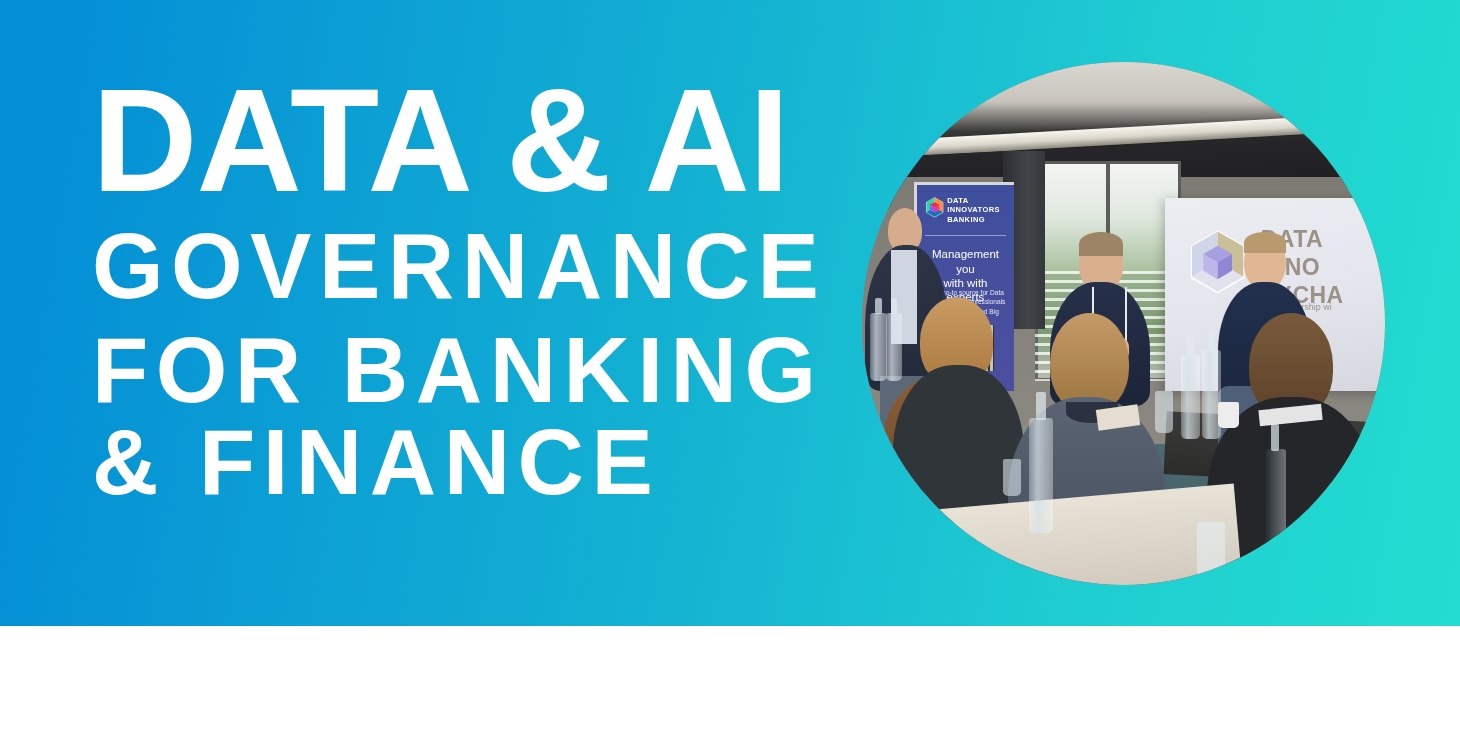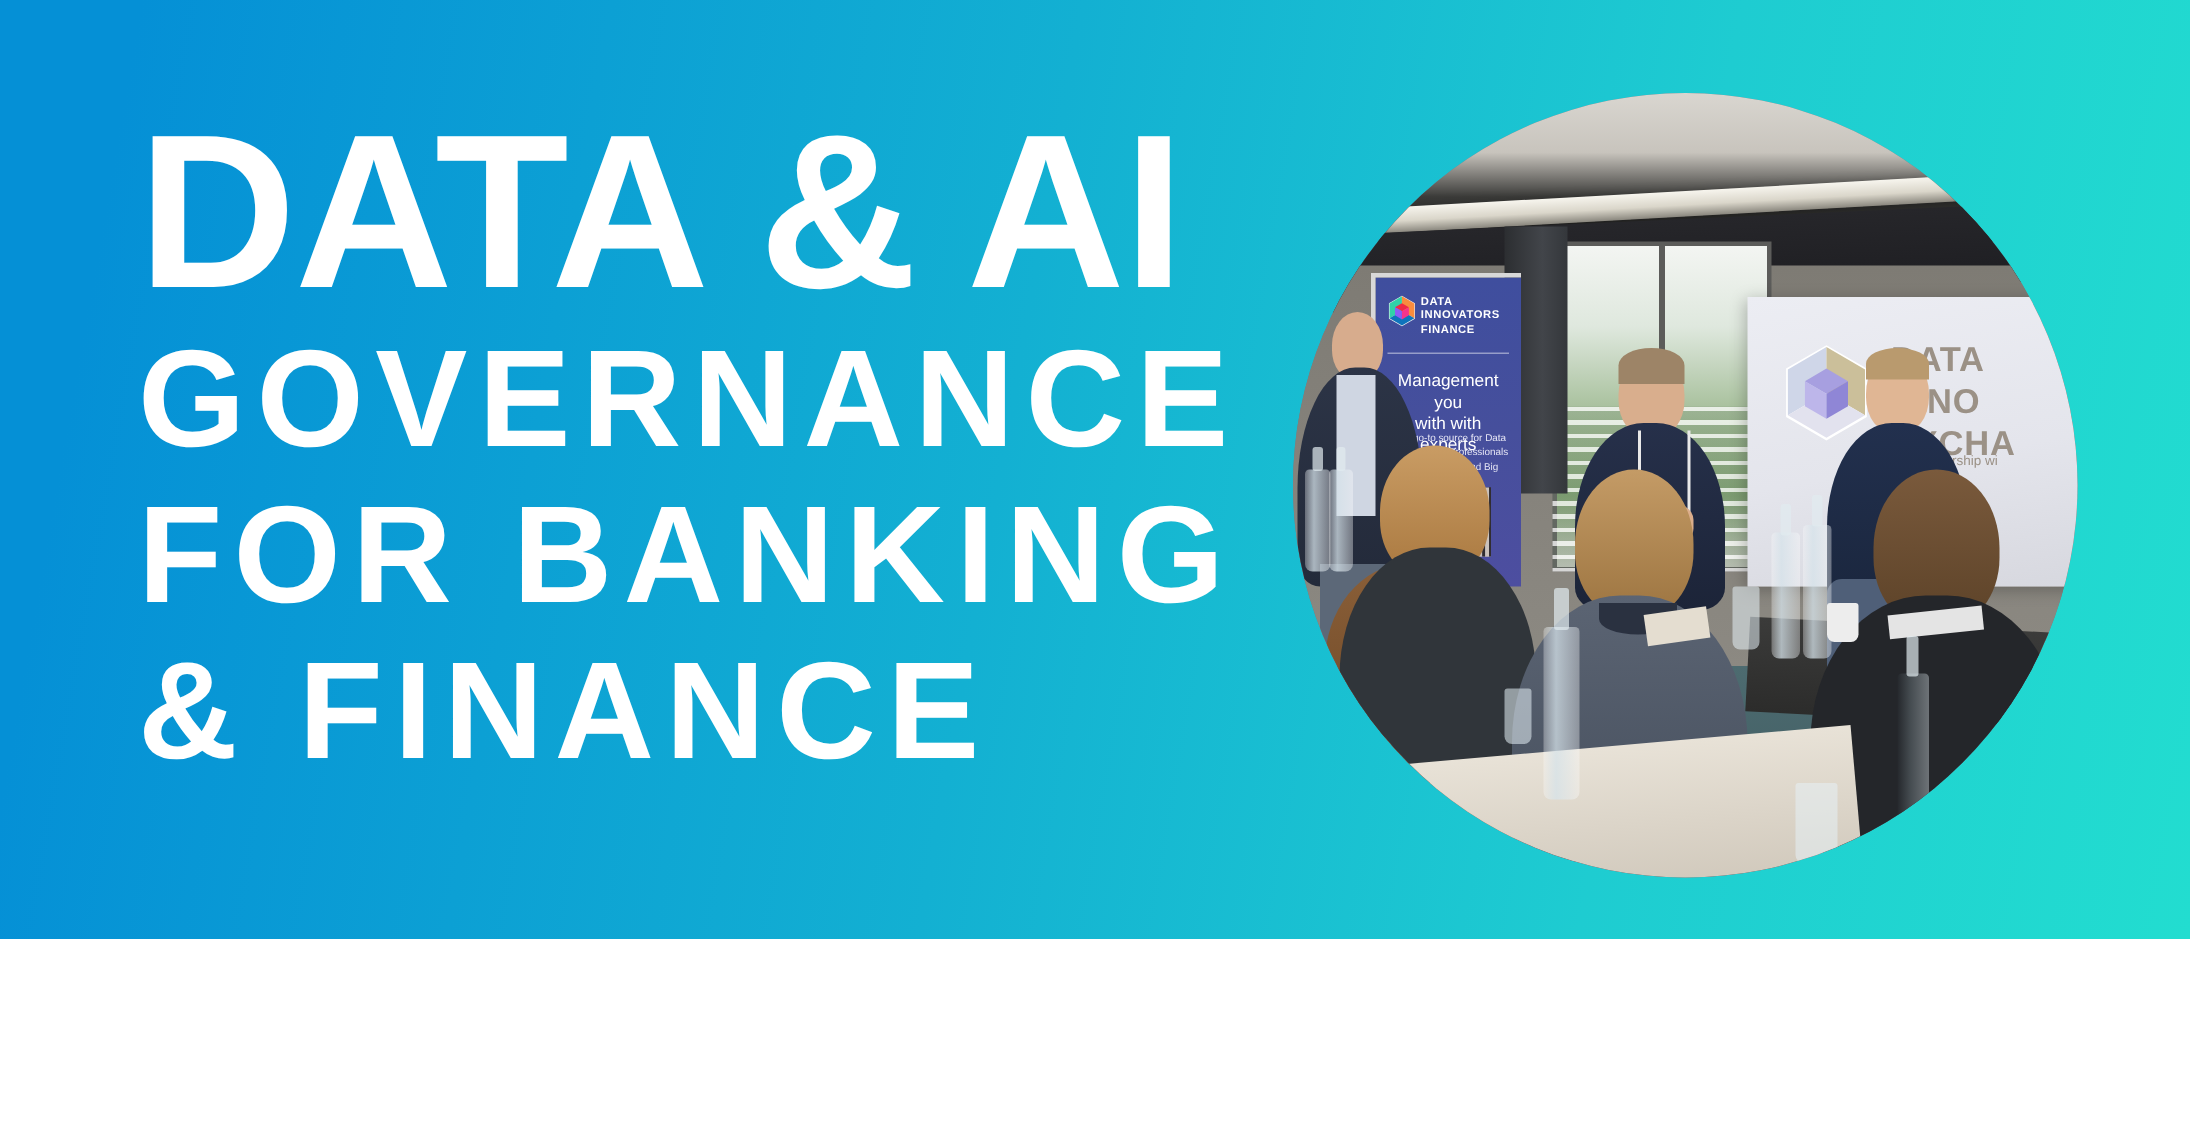--- a/index.html
+++ b/index.html
@@ -54,21 +54,20 @@
   .line-2 {
     font-size: 92px;
     line-height: 1.0;
     letter-spacing: 7.5px;
     margin-bottom: 12px;
   }
   .line-3 {
     font-size: 92px;
     line-height: 1.0;
     letter-spacing: 7.5px;
-    margin-bottom: 12px;
   }
   .line-4 {
     font-size: 92px;
     line-height: 1.0;
     letter-spacing: 7.5px;
   }
 
   
   .photo-circle {
     position: absolute;
@@ -284,21 +283,21 @@
             <polygon points="50,4 50,55 7,80 7,29" fill="#2fd3a8"></polygon>
             <polygon points="50,4 93,29 93,80 50,55" fill="#f98c3e"></polygon>
             <polygon points="7,80 50,55 93,80 50,105" fill="#0e74bc"></polygon>
             <polygon points="50,28 74,42 50,56 26,42" fill="#ef2b46"></polygon>
             <polygon points="26,42 50,56 50,84 26,70" fill="#8b5cf6"></polygon>
             <polygon points="74,42 74,70 50,84 50,56" fill="#f6338c"></polygon>
           </svg>
           <div class="ph-banner-brand">
             <div>DATA</div>
             <div>INNOVATORS</div>
-            <div>FINANCE</div>
+            <div>BANKING</div>
           </div>
           <div class="ph-banner-rule"></div>
           <div class="ph-banner-tag">
             <div>Management you</div>
             <div>with with experts</div>
           </div>
           <div class="ph-banner-body">Your go-to source for Data Management Professionals in the era of AI and Big Data.</div>
           <div class="ph-banner-qr"></div>
         </div>
 

